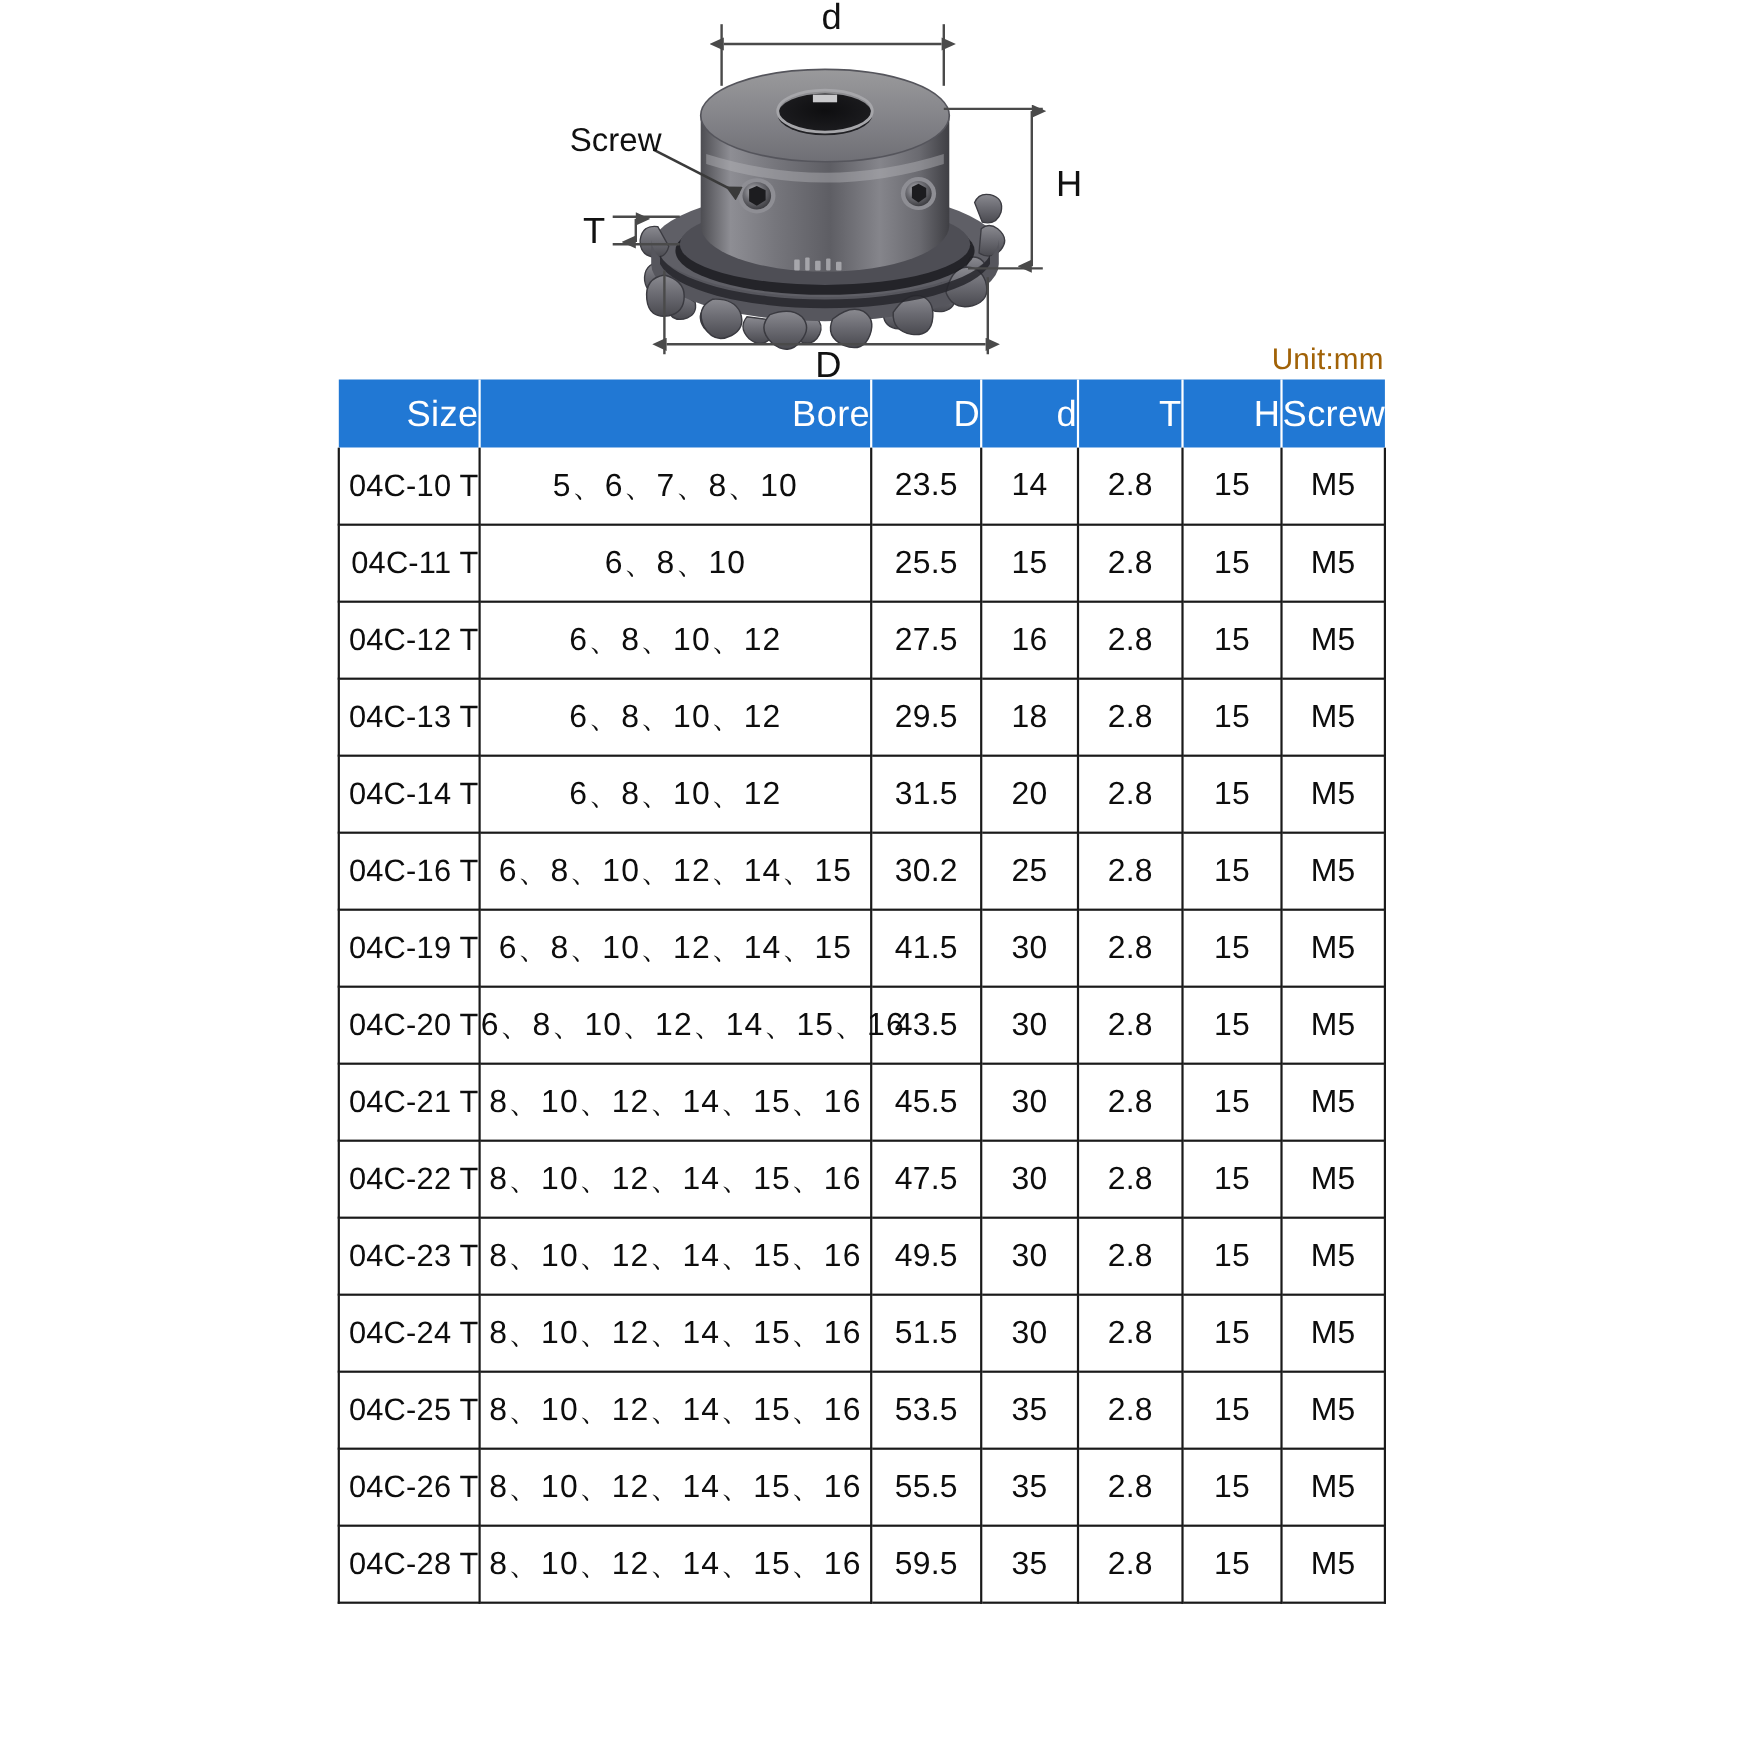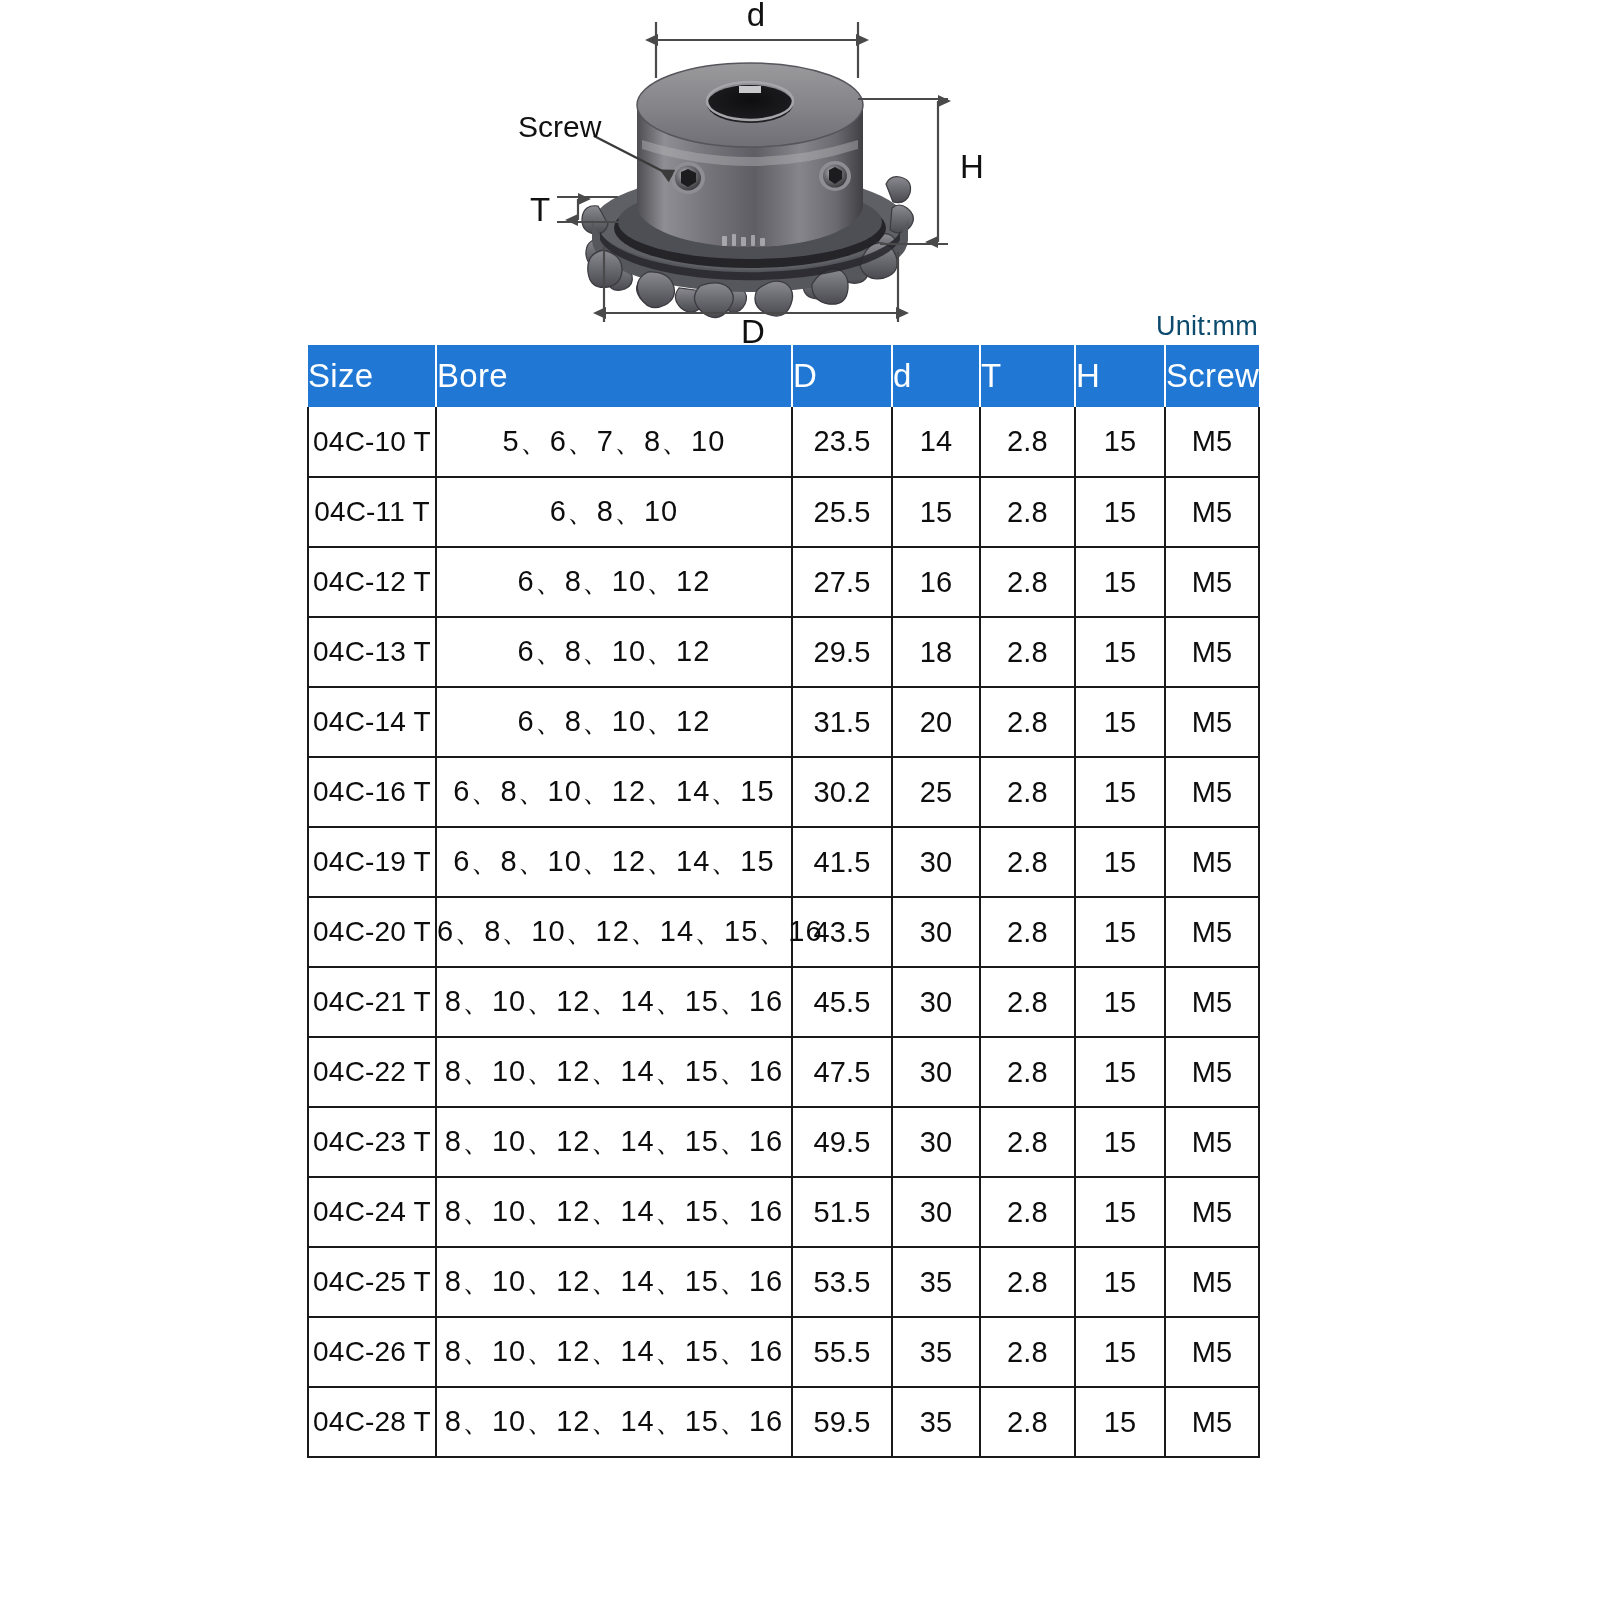--- a/index.html
+++ b/index.html
@@ -34,21 +34,21 @@
     font-size: 33px;
     fill: #111111;
   }
 
   
   #unit-label {
     position: absolute;
     right: 342px;
     top: 311px;
     font-size: 27px;
-    color: #0c4a6e;
+    color: #a16207;
     letter-spacing: 0.2px;
     white-space: nowrap;
   }
 
   
   #spec-table-wrap {
     position: absolute;
     left: 307px;
     top: 345px;
     width: 951px;
@@ -65,40 +65,40 @@
   table.spec col.c-T      { width: 95px; }
   table.spec col.c-H      { width: 90px; }
   table.spec col.c-screw  { width: 94px; }
 
   table.spec thead th {
     background: #2178d4;
     color: #ffffff;
     font-size: 33px;
     font-weight: 400;
     height: 62px;
-    text-align: left;
+    text-align: right;
     vertical-align: middle;
     border-right: 2px solid #ffffff;
     letter-spacing: 0.3px;
   }
   table.spec thead th:last-child { border-right: none; }
   table.spec thead th.th-size { }
 
   table.spec tbody td {
     border: 2px solid #1a1a1a;
     height: 70px;
     text-align: center;
     vertical-align: middle;
     font-size: 29px;
     color: #0d0d0d;
     background: #ffffff;
     letter-spacing: 0.2px;
     white-space: nowrap;
   }
-  table.spec tbody tr td.cell-size { font-size: 28px; }
+  table.spec tbody tr td.cell-size { font-size: 28px; text-align: right; }
   table.spec tbody tr td.cell-bore { font-size: 29px; letter-spacing: 1px; }
   table.spec tbody tr:first-child td { border-top: none; }
 </style>
 </head>
 <body>
 
 <div id="page">
 
   <div id="diagram">
     <svg width="1600" height="345" viewBox="0 0 1600 345" xmlns="http://www.w3.org/2000/svg">

